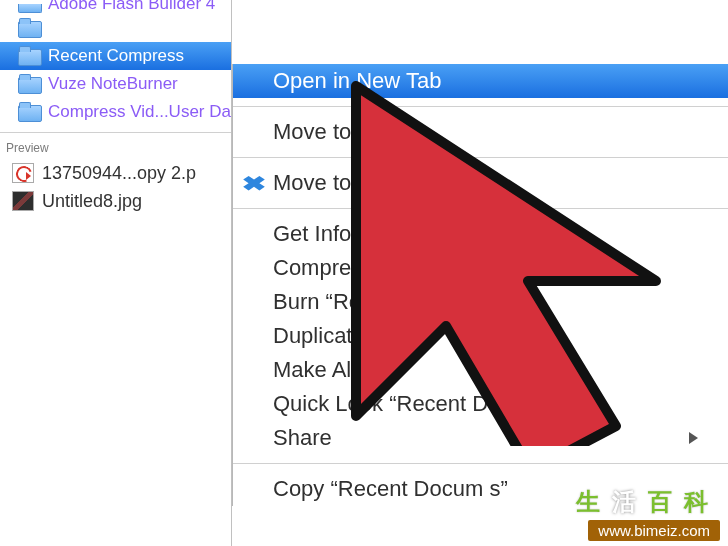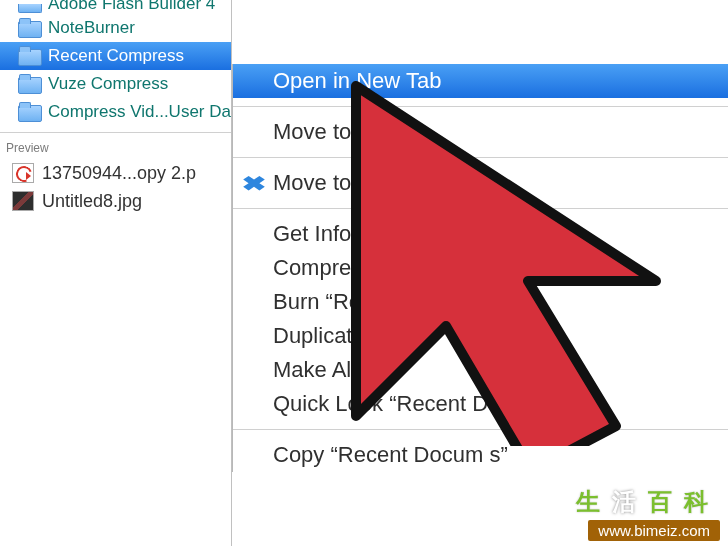--- a/index.html
+++ b/index.html
@@ -27,21 +27,21 @@
       background: #ffffff;
       border-right: 1px solid #c0c0c0;
     }
 
     .folder-item {
       display: flex;
       align-items: center;
       height: 28px;
       padding-left: 18px;
       font-size: 17px;
-      color: #0f766e;
+      color: #8b5cf6;
       white-space: nowrap;
       cursor: default;
     }
     .folder-item.partial-top {
       height: 14px;
       padding-top: 0;
       align-items: flex-end;
     }
     .folder-item.selected {
       background: linear-gradient(#4aa0f5, #1a6fe0);
@@ -226,31 +226,30 @@
 
 <div class="sidebar">
 
   <div class="folder-item partial-top">
     <span class="folder-icon"></span>
     <span>Adobe Flash Builder 4</span>
   </div>
 
   <div class="folder-item">
     <span class="folder-icon"></span>
-    <span>NoteBurner</span>
   </div>
 
   <div class="folder-item selected">
     <span class="folder-icon"></span>
     <span>Recent Compress</span>
   </div>
 
   <div class="folder-item">
     <span class="folder-icon"></span>
-    <span>Vuze Compress</span>
+    <span>Vuze NoteBurner</span>
   </div>
 
   <div class="folder-item">
     <span class="folder-icon"></span>
     <span>Compress Vid...User Da</span>
   </div>
 
   <div class="section-header">Preview</div>
 
   <div class="preview-item">
@@ -300,20 +299,24 @@
     <span>Burn “Recent Do                  ts”          …</span>
   </div>
   <div class="menu-item">
     <span>Duplicate</span>
   </div>
   <div class="menu-item">
     <span>Make Alias</span>
   </div>
   <div class="menu-item">
     <span>Quick Look “Recent Documents”</span>
+  </div>
+  <div class="menu-item">
+    <span>Share</span>
+    <span class="submenu-arrow"></span>
   </div>
 
   <div class="menu-separator"></div>
 
   <div class="menu-item">
     <span>Copy “Recent Docum       s”</span>
   </div>
 
 </div>
 

